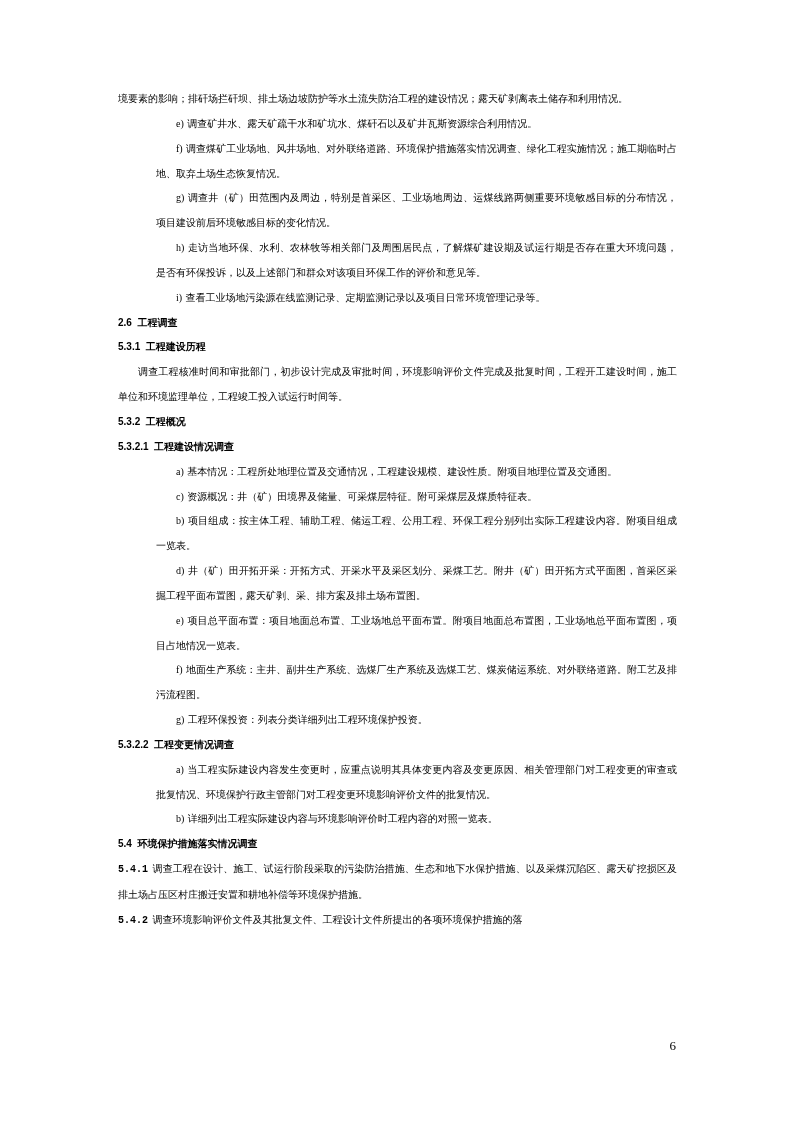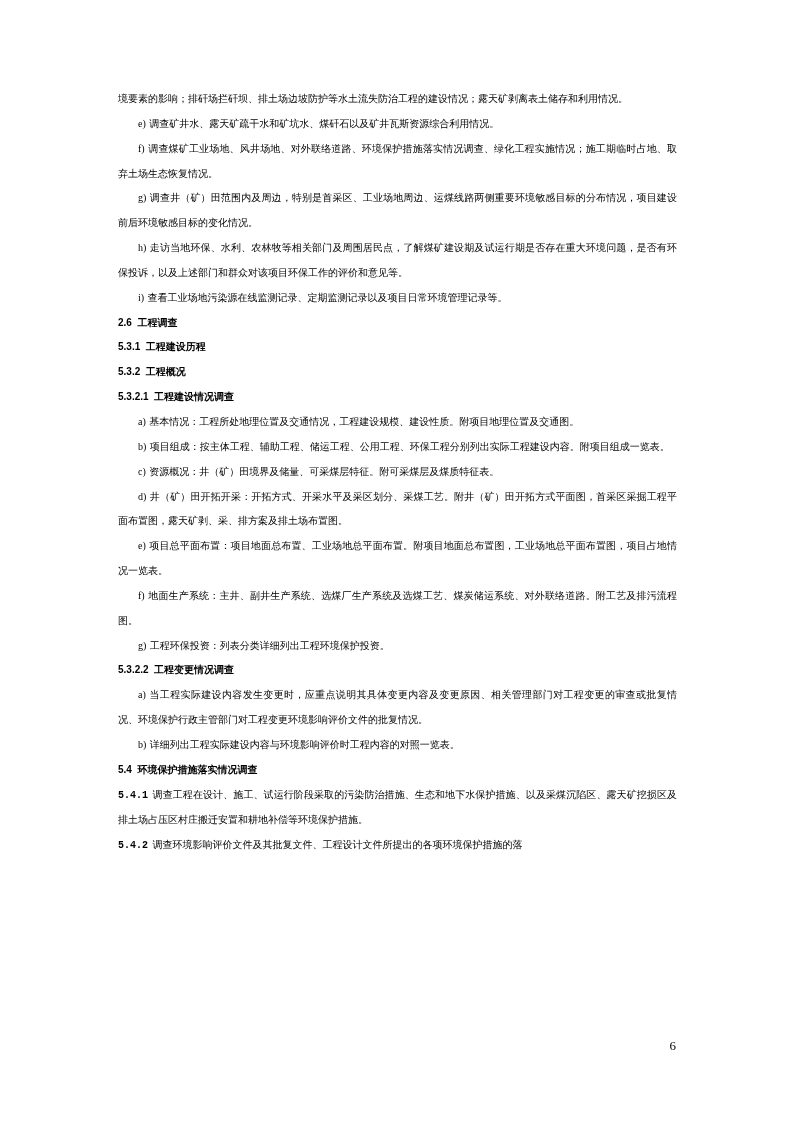--- a/index.html
+++ b/index.html
@@ -19,21 +19,21 @@
     left: 118px;
     top: 87px;
     width: 559px;
     font-size: 10px;
     line-height: 24.85px;
     text-align: justify;
   }
   .block { text-indent: 0; }
   .block.continuation { text-indent: 0; }
   .block.body-para { text-indent: 2em; }
-  .block.list-item { text-indent: 2em; }
+  .block.list-item { text-indent: 2em; margin-left: 38px; }
   .block.clause { text-indent: 0; }
   .block.heading {
     font-family: "Liberation Sans", "DejaVu Sans", sans-serif;
     font-weight: bold;
     text-align: left;
     text-indent: 0;
   }
   .h-num { margin-right: 0.55em; }
   .li-label { margin-right: 0.34em; }
   .c-num {
@@ -58,25 +58,26 @@
 <div class="page">
   <div class="content">
       <p class="block continuation">境要素的影响；排矸场拦矸坝、排土场边坡防护等水土流失防治工程的建设情况；露天矿剥离表土储存和利用情况。</p>
       <p class="block list-item"><span class="li-label">e)</span><span>调查矿井水、露天矿疏干水和矿坑水、煤矸石以及矿井瓦斯资源综合利用情况。</span></p>
       <p class="block list-item"><span class="li-label">f)</span><span>调查煤矿工业场地、风井场地、对外联络道路、环境保护措施落实情况调查、绿化工程实施情况；施工期临时占地、取弃土场生态恢复情况。</span></p>
       <p class="block list-item"><span class="li-label">g)</span><span>调查井（矿）田范围内及周边，特别是首采区、工业场地周边、运煤线路两侧重要环境敏感目标的分布情况，项目建设前后环境敏感目标的变化情况。</span></p>
       <p class="block list-item"><span class="li-label">h)</span><span>走访当地环保、水利、农林牧等相关部门及周围居民点，了解煤矿建设期及试运行期是否存在重大环境问题，是否有环保投诉，以及上述部门和群众对该项目环保工作的评价和意见等。</span></p>
       <p class="block list-item"><span class="li-label">i)</span><span>查看工业场地污染源在线监测记录、定期监测记录以及项目日常环境管理记录等。</span></p>
       <p class="block heading"><span class="h-num">2.6</span><span class="h-title">工程调查</span></p>
       <p class="block heading"><span class="h-num">5.3.1</span><span class="h-title">工程建设历程</span></p>
+      <p class="block body-para">调查工程核准时间和审批部门，初步设计完成及审批时间，环境影响评价文件完成及批复时间，工程开工建设时间，施工单位和环境监理单位，工程竣工投入试运行时间等。</p>
       <p class="block heading"><span class="h-num">5.3.2</span><span class="h-title">工程概况</span></p>
       <p class="block heading"><span class="h-num">5.3.2.1</span><span class="h-title">工程建设情况调查</span></p>
       <p class="block list-item"><span class="li-label">a)</span><span>基本情况：工程所处地理位置及交通情况，工程建设规模、建设性质。附项目地理位置及交通图。</span></p>
+      <p class="block list-item"><span class="li-label">c)</span><span>资源概况：井（矿）田境界及储量、可采煤层特征。附可采煤层及煤质特征表。</span></p>
       <p class="block list-item"><span class="li-label">b)</span><span>项目组成：按主体工程、辅助工程、储运工程、公用工程、环保工程分别列出实际工程建设内容。附项目组成一览表。</span></p>
-      <p class="block list-item"><span class="li-label">c)</span><span>资源概况：井（矿）田境界及储量、可采煤层特征。附可采煤层及煤质特征表。</span></p>
       <p class="block list-item"><span class="li-label">d)</span><span>井（矿）田开拓开采：开拓方式、开采水平及采区划分、采煤工艺。附井（矿）田开拓方式平面图，首采区采掘工程平面布置图，露天矿剥、采、排方案及排土场布置图。</span></p>
       <p class="block list-item"><span class="li-label">e)</span><span>项目总平面布置：项目地面总布置、工业场地总平面布置。附项目地面总布置图，工业场地总平面布置图，项目占地情况一览表。</span></p>
       <p class="block list-item"><span class="li-label">f)</span><span>地面生产系统：主井、副井生产系统、选煤厂生产系统及选煤工艺、煤炭储运系统、对外联络道路。附工艺及排污流程图。</span></p>
       <p class="block list-item"><span class="li-label">g)</span><span>工程环保投资：列表分类详细列出工程环境保护投资。</span></p>
       <p class="block heading"><span class="h-num">5.3.2.2</span><span class="h-title">工程变更情况调查</span></p>
       <p class="block list-item"><span class="li-label">a)</span><span>当工程实际建设内容发生变更时，应重点说明其具体变更内容及变更原因、相关管理部门对工程变更的审查或批复情况、环境保护行政主管部门对工程变更环境影响评价文件的批复情况。</span></p>
       <p class="block list-item"><span class="li-label">b)</span><span>详细列出工程实际建设内容与环境影响评价时工程内容的对照一览表。</span></p>
       <p class="block heading"><span class="h-num">5.4</span><span class="h-title">环境保护措施落实情况调查</span></p>
       <p class="block clause"><span class="c-num">5.4.1</span><span>调查工程在设计、施工、试运行阶段采取的污染防治措施、生态和地下水保护措施、以及采煤沉陷区、露天矿挖损区及排土场占压区村庄搬迁安置和耕地补偿等环境保护措施。</span></p>
       <p class="block clause"><span class="c-num">5.4.2</span><span>调查环境影响评价文件及其批复文件、工程设计文件所提出的各项环境保护措施的落</span></p>

